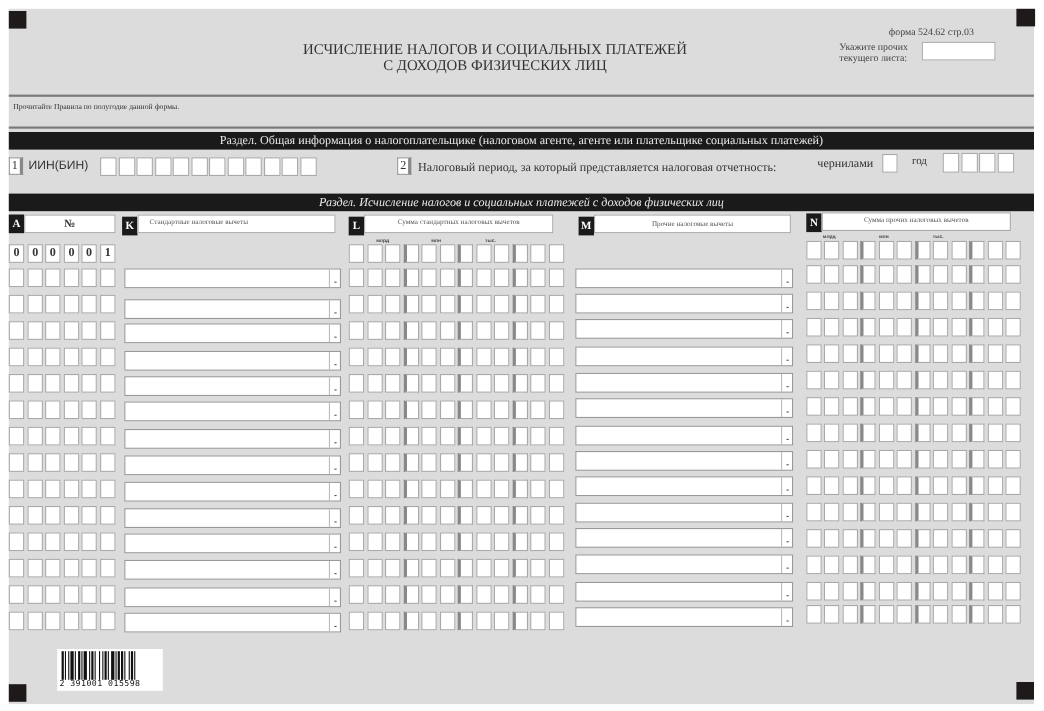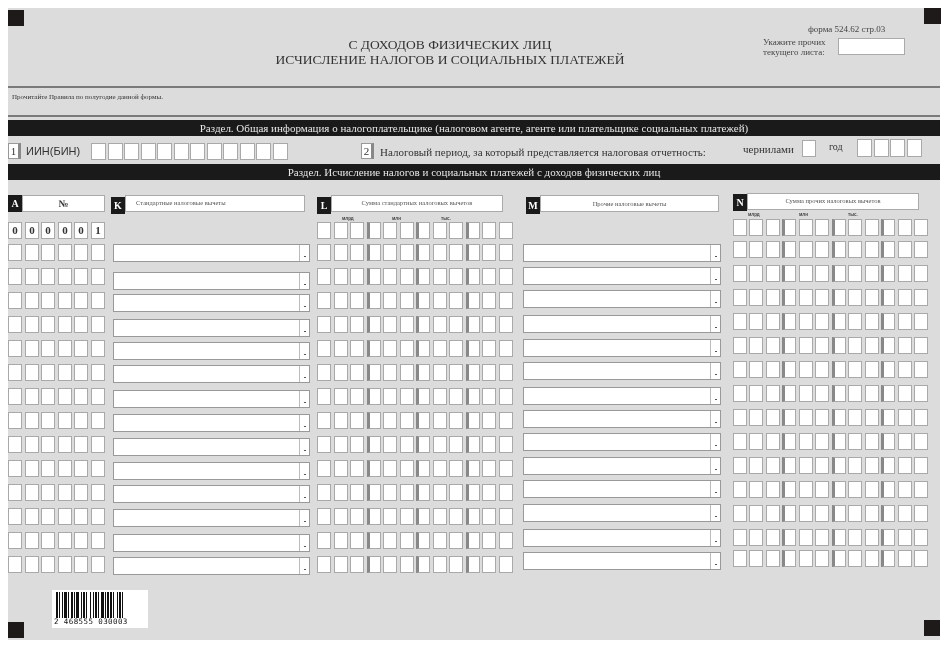--- a/index.html
+++ b/index.html
@@ -48,22 +48,22 @@
 <body>
 
 <div class="sheet"></div>
 
 <div class="marker" style="left:8px;top:10px;"></div>
 <div class="marker" style="left:924px;top:8px;width:17px;"></div>
 <div class="marker" style="left:8px;top:622px;"></div>
 <div class="marker" style="left:924px;top:620px;"></div>
 
 <div class="title">
+  <div>ИСЧИСЛЕНИЕ  НАЛОГОВ И СОЦИАЛЬНЫХ ПЛАТЕЖЕЙ</div>
   <div>С ДОХОДОВ  ФИЗИЧЕСКИХ ЛИЦ</div>
-  <div>ИСЧИСЛЕНИЕ  НАЛОГОВ И СОЦИАЛЬНЫХ ПЛАТЕЖЕЙ</div>
 </div>
 <div class="form-code">форма 524.62 стр.03</div>
 <div class="sheet-label">Укажите прочих текущего листа:</div>
 <div class="sheet-input"></div>
 
 <div class="hr" style="top:86px;"></div>
 <div class="instr">
   <div>Прочитайте Правила по полугодие данной формы.</div>
 </div>
 <div class="hr" style="top:115px;"></div>
@@ -92,21 +92,21 @@
 <div class="label" style="left:743px;top:143px;">чернилами</div>
 <div class="cell" style="left:802px;top:140px;"></div>
 <div class="label" style="left:829px;top:141px;font-size:10px;">год</div>
 <div id="year-cells">
     <div class="cell" style="left: 857px; top: 139px; width: 15px; height: 18px;"></div>
     <div class="cell" style="left: 873.5px; top: 139px; width: 15px; height: 18px;"></div>
     <div class="cell" style="left: 890px; top: 139px; width: 15px; height: 18px;"></div>
     <div class="cell" style="left: 906.5px; top: 139px; width: 15px; height: 18px;"></div>
   </div>
 
-<div class="section-bar" style="top:164px;">Раздел. Исчисление  налогов и социальных платежей с доходов  физических лиц</div>
+<div class="section-bar" style="top:176px;font-style:italic;">Раздел. Исчисление  налогов и социальных платежей с доходов  физических лиц</div>
 
 <div class="col-letter" style="left:8px;top:195px;">A</div>
 <div class="col-head" style="left:22px;top:195px;width:83px;">
   <span class="no-sign">№</span>
 </div>
 
 <div class="col-letter" style="left:111px;top:197px;">K</div>
 <div class="col-head" style="left:125px;top:195px;width:180px;text-align:left;padding-left:10px;line-height:13px;">Стандартные налоговые вычеты</div>
 
 <div class="col-letter" style="left:317px;top:197px;">L</div>
@@ -680,14 +680,14 @@
       <span style="left: 42px; width: 1px; height: 26px;"></span>
       <span style="left: 45px; width: 3px; height: 26px;"></span>
       <span style="left: 49px; width: 1px; height: 26px;"></span>
       <span style="left: 51px; width: 2px; height: 26px;"></span>
       <span style="left: 54px; width: 2px; height: 26px;"></span>
       <span style="left: 57px; width: 1px; height: 26px;"></span>
       <span style="left: 61px; width: 1px; height: 26px;"></span>
       <span style="left: 63px; width: 2px; height: 26px;"></span>
       <span style="left: 66px; width: 1px; height: 26px;"></span>
     </div>
-  <div class="digits">2 468555 030003</div>
+  <div class="digits">2 391001 015598</div>
 </div>
 
 </body></html>

